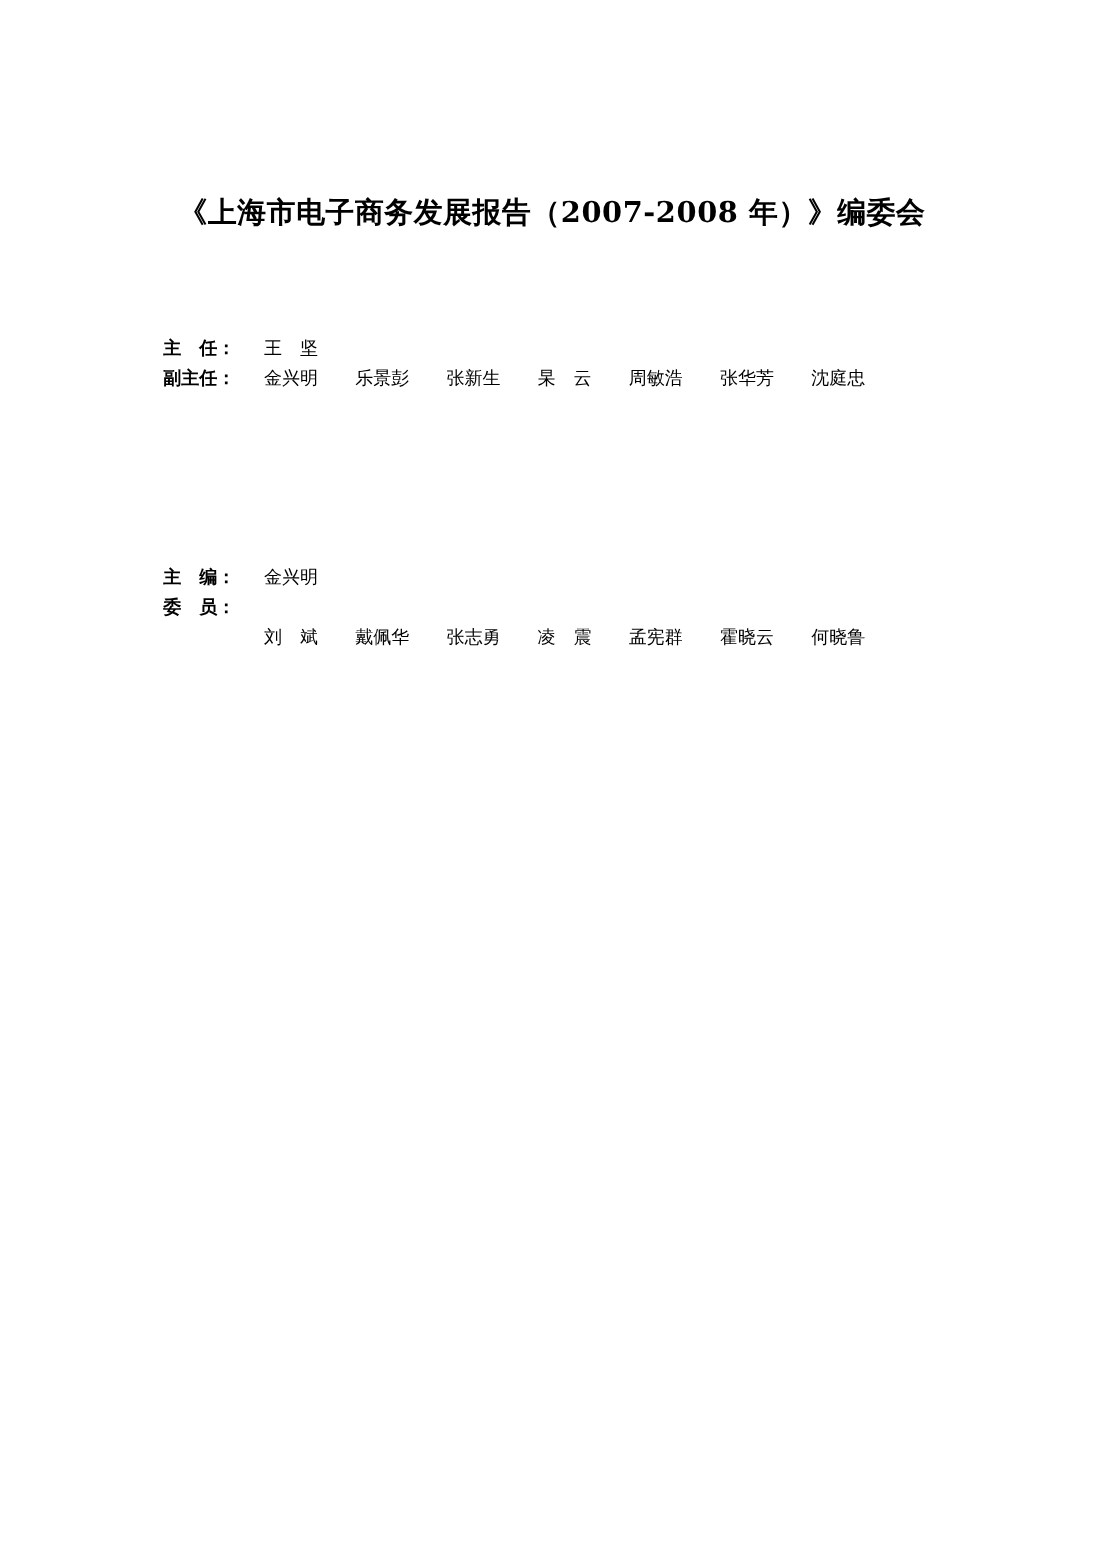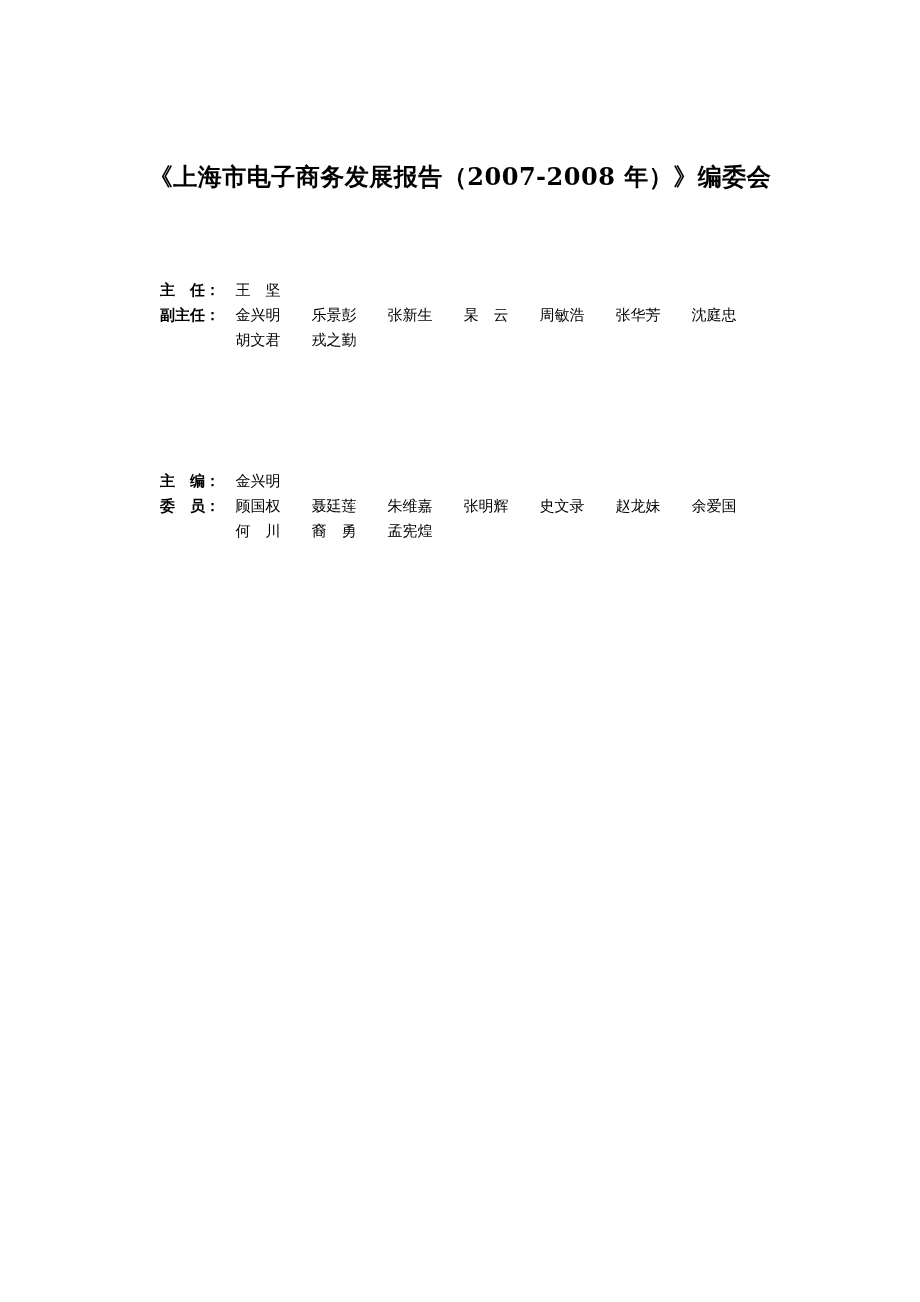--- a/index.html
+++ b/index.html
@@ -55,27 +55,25 @@
 
   .row-label {
     width: 84px;
     flex: 0 0 84px;
     font-family: "DejaVu Serif", "Liberation Serif", serif;
     font-weight: bold;
     font-size: 15px;
     line-height: 25px;
     white-space: pre;
     letter-spacing: 0px;
-    text-align: right;
   }
 
   .names {
     display: flex;
     flex: 1 1 auto;
-    text-align: center;
   }
 
   .name {
     flex: 0 0 76px;
     font-family: "DejaVu Serif", "Liberation Serif", serif;
     font-size: 15px;
     line-height: 25px;
     white-space: pre;
     letter-spacing: 0px;
   }
@@ -99,50 +97,38 @@
         <div class="names">
           <div class="name">金兴明</div>
           <div class="name">乐景彭</div>
           <div class="name">张新生</div>
           <div class="name">杲　云</div>
           <div class="name">周敏浩</div>
           <div class="name">张华芳</div>
           <div class="name">沈庭忠</div>
         </div>
       </div>
-      <div class="roster-row">
-        <div class="row-label"></div>
-        <div class="names">
-          <div class="name">胡文君</div>
-          <div class="name">戎之勤</div>
-        </div>
-      </div>
     </div>
   <div class="roster" id="block-editorial">
       <div class="roster-row">
         <div class="row-label">主　编：</div>
         <div class="names">
           <div class="name">金兴明</div>
         </div>
       </div>
       <div class="roster-row">
         <div class="row-label">委　员：</div>
-        <div class="names">
-          <div class="name">顾国权</div>
-          <div class="name">聂廷莲</div>
-          <div class="name">朱维嘉</div>
-          <div class="name">张明辉</div>
-          <div class="name">史文录</div>
-          <div class="name">赵龙妹</div>
-          <div class="name">余爱国</div>
-        </div>
       </div>
       <div class="roster-row">
         <div class="row-label"></div>
         <div class="names">
-          <div class="name">何　川</div>
-          <div class="name">裔　勇</div>
-          <div class="name">孟宪煌</div>
+          <div class="name">刘　斌</div>
+          <div class="name">戴佩华</div>
+          <div class="name">张志勇</div>
+          <div class="name">凌　震</div>
+          <div class="name">孟宪群</div>
+          <div class="name">霍晓云</div>
+          <div class="name">何晓鲁</div>
         </div>
       </div>
     </div>
 
 </div>
 
 </body></html>

